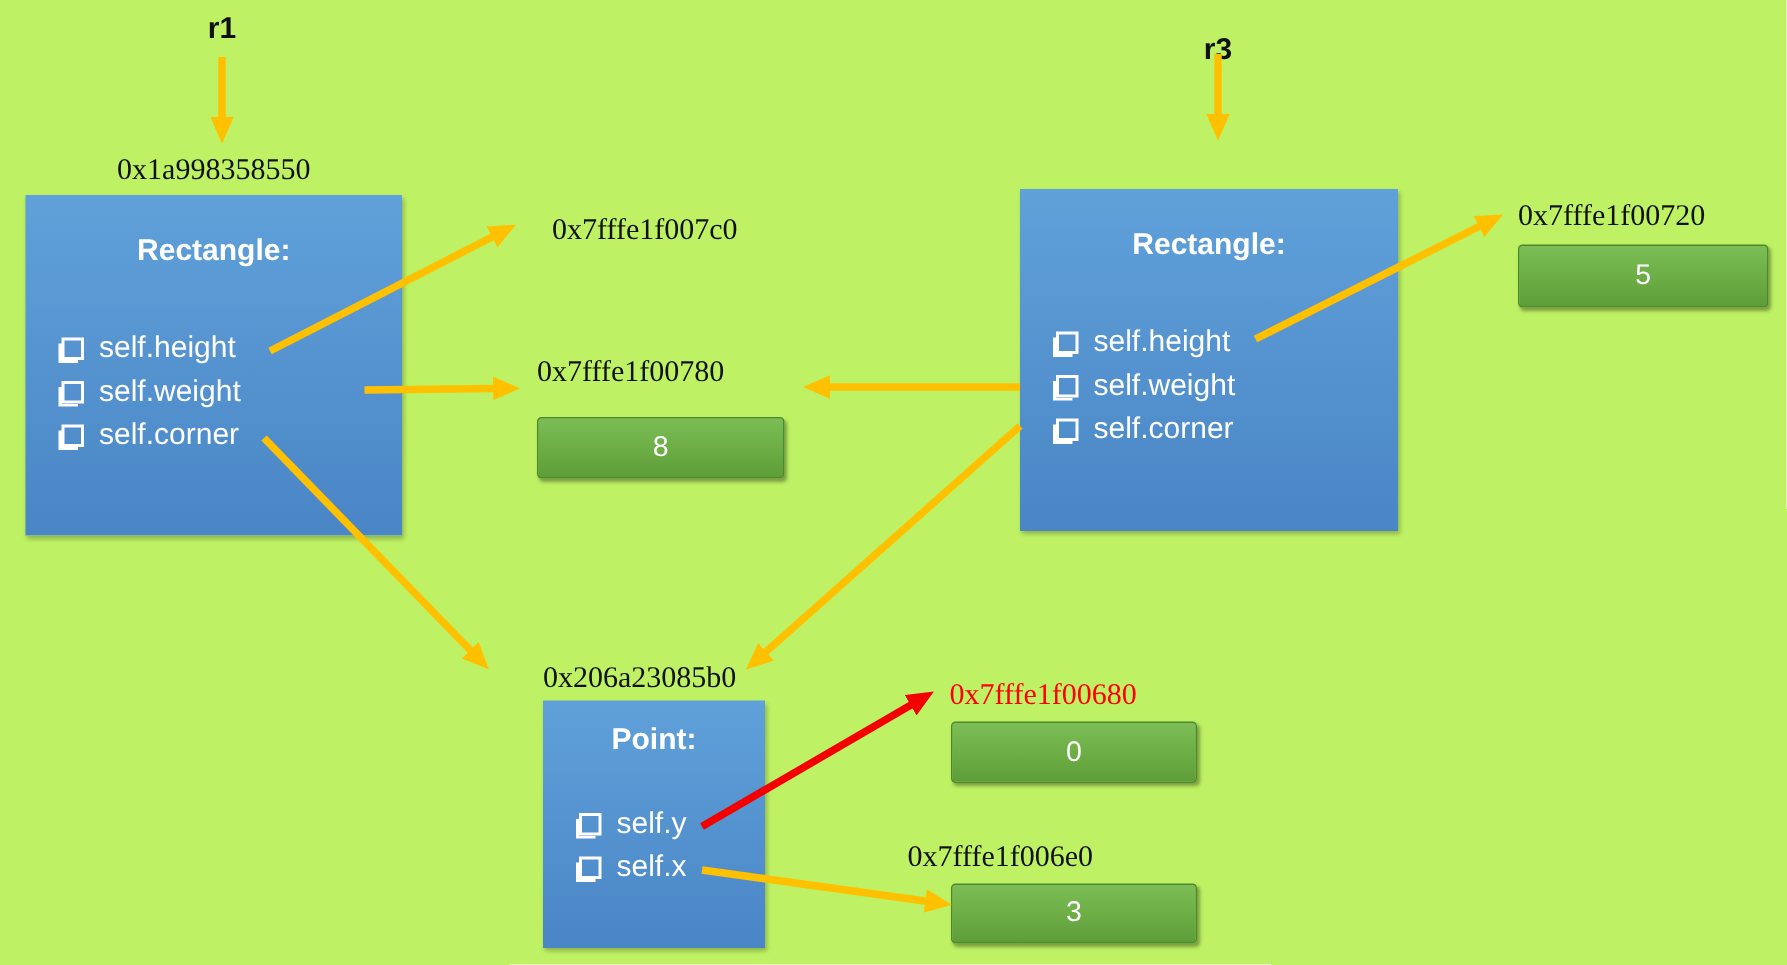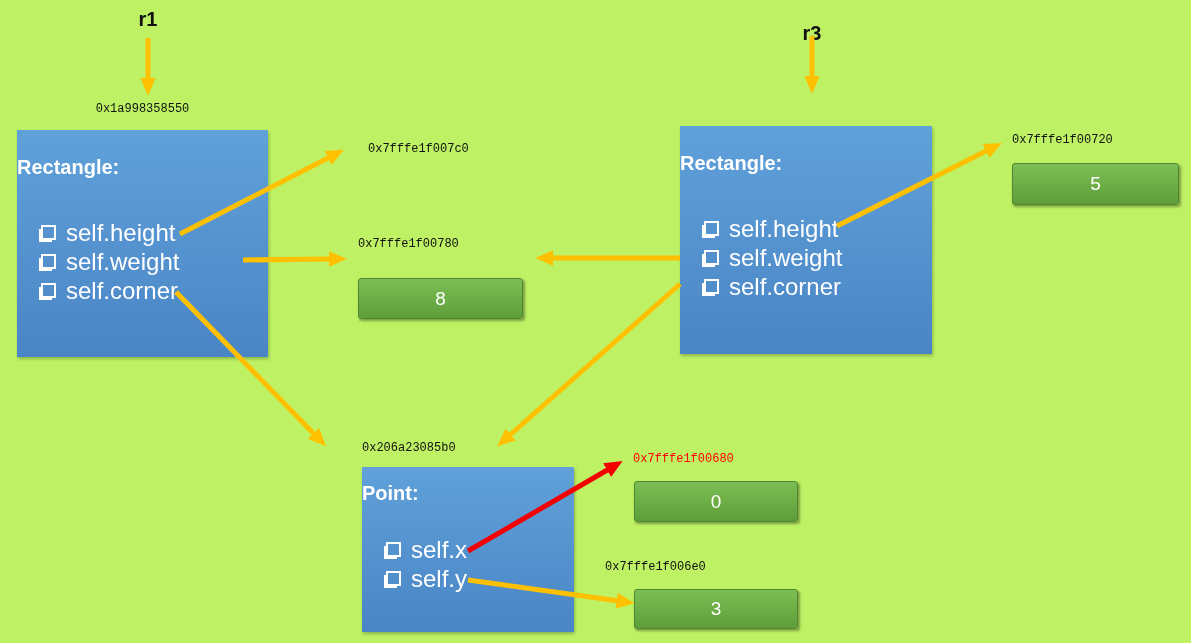--- a/index.html
+++ b/index.html
@@ -5,44 +5,44 @@
   html,body{margin:0;padding:0;background:#ffffff;}
   .canvas{
     position:relative;width:1191px;height:643px;background:#bef264;overflow:hidden;
     font-family:"Liberation Sans",sans-serif;
   }
   .ptr{
     position:absolute;font-size:20px;font-weight:bold;color:#111111;
     width:34px;text-align:center;
   }
   .addr{
-    position:absolute;font-family:Liberation Mono, monospace;
-    font-size:12px;color:#111111;white-space:nowrap;letter-spacing:0px;
+    position:absolute;font-family:Liberation Serif, serif;
+    font-size:20px;color:#111111;white-space:nowrap;letter-spacing:0px;
   }
   .addr.center{text-align:center;}
   .addr.red{color:#FF0000;}
   .obj{
     position:absolute;
     background:linear-gradient(180deg,#60A1DA 0%,#4A85C5 100%);
     box-shadow:1px 2px 3px rgba(0,0,0,0.25);
   }
   .obj-title{
-    margin-top:24px;line-height:26px;
+    margin-top:24px;line-height:26px;text-align:center;
     color:#ffffff;font-size:20px;font-weight:bold;
   }
   .obj.point .obj-title{margin-top:13px;}
   .fields{margin-top:38px;padding-left:22px;}
   .obj.point .fields{margin-top:29px;}
   .field{display:flex;align-items:center;height:29px;}
   .chk{
     display:inline-block;width:11px;height:11px;flex:0 0 11px;
     border:2px solid #ffffff;margin-right:10px;margin-left:2px;
     box-shadow:-3px 3px 0 -1px #ffffff;
   }
-  .flabel{color:#ffffff;font-size:24px;white-space:nowrap;}
+  .flabel{color:#ffffff;font-size:20px;white-space:nowrap;}
   .val{
     position:absolute;
     background:linear-gradient(180deg,#7CBE55 0%,#5E9E39 100%);
     border:1px solid #4F8830;border-radius:3px;
     box-shadow:1.5px 2px 2.5px rgba(0,0,0,0.35);
     color:#ffffff;font-size:19px;text-align:center;
   }
   .arrows{position:absolute;left:0;top:0;pointer-events:none;}
 </style>
 </head>
@@ -84,30 +84,30 @@
         <span class="flabel">self.weight</span>
       </div>
       <div class="field">
         <span class="chk"></span>
         <span class="flabel">self.corner</span>
       </div>
     </div>
   </div>
 
   <div class="addr" style="left:362px;top:441px">0x206a23085b0</div>
-  <div class="obj point" style="left:362px;top:467px;width:212px;height:165px">
+  <div class="obj point" style="left:362px;top:467px;width:148px;height:165px">
     <div class="obj-title">Point:</div>
     <div class="fields">
       <div class="field">
         <span class="chk"></span>
-        <span class="flabel">self.x</span>
+        <span class="flabel">self.y</span>
       </div>
       <div class="field">
         <span class="chk"></span>
-        <span class="flabel">self.y</span>
+        <span class="flabel">self.x</span>
       </div>
     </div>
   </div>
 
   <div class="addr" style="left:368px;top:142px">0x7fffe1f007c0</div>
 
   <div class="addr" style="left:358px;top:237px">0x7fffe1f00780</div>
   <div class="val" style="left:358px;top:278px;width:163px;height:39px;line-height:39px">8</div>
 
   <div class="addr" style="left:1012px;top:133px">0x7fffe1f00720</div>

